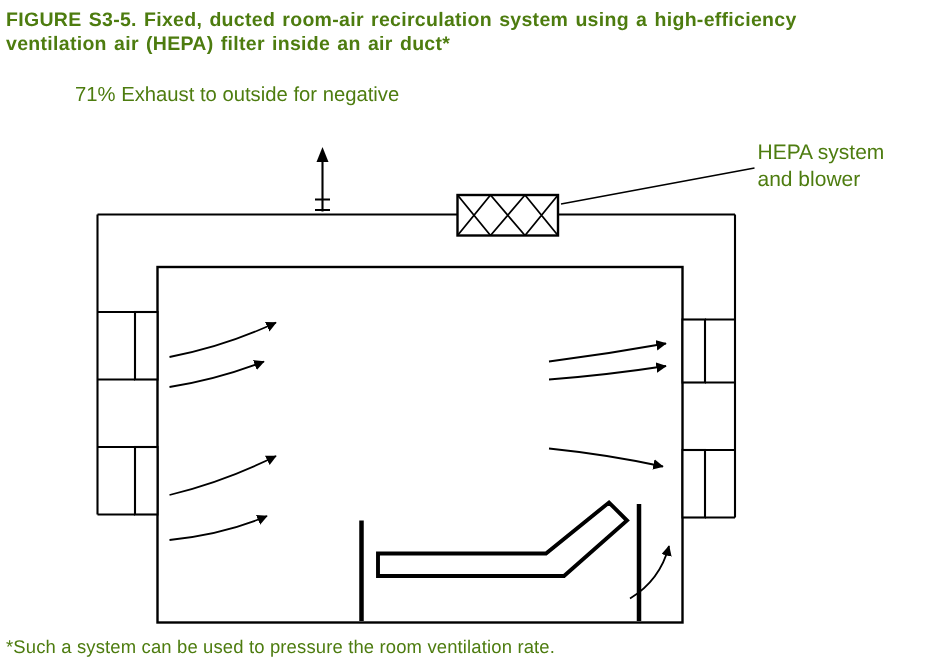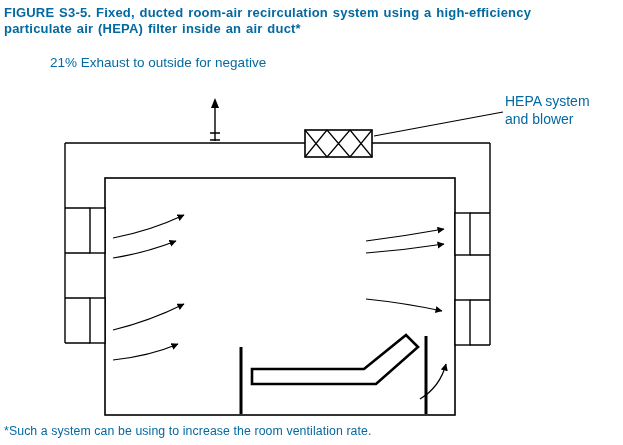--- a/index.html
+++ b/index.html
@@ -6,21 +6,21 @@
     margin: 0;
     padding: 0;
     background: #ffffff;
   }
   .canvas {
     position: relative;
     width: 623px;
     height: 445px;
     background: #ffffff;
     font-family: "Liberation Sans", sans-serif;
-    color: #0369a1;
+    color: #4d7c0f;
     overflow: hidden;
   }
   .diagram-svg {
     position: absolute;
     left: 0;
     top: 0;
   }
   .figure-title {
     position: absolute;
     left: 4px;
@@ -110,27 +110,27 @@
 
     <g>
       <path d="M241,347 V414" stroke="#000" stroke-width="3"></path>
       <path d="M426,336 V414" stroke="#000" stroke-width="3"></path>
       <polygon points="252,369 364,369 406,335 418,347 376,384 252,384" fill="#ffffff" stroke="#000" stroke-width="2.6"></polygon>
     </g>
   </svg>
 
   <div class="figure-title">
     <span>FIGURE S3-5. Fixed, ducted room-air recirculation system using a high-efficiency</span><br>
-    <span>particulate air (HEPA) filter inside an air duct*</span>
+    <span>ventilation air (HEPA) filter inside an air duct*</span>
   </div>
 
   <div class="exhaust-note">
-    <span>21% Exhaust to outside for negative</span><br>
+    <span>71% Exhaust to outside for negative</span><br>
   </div>
 
   <div class="hepa-label">
     <span>HEPA system</span><br>
     <span>and blower</span>
   </div>
 
-  <div class="footnote">*Such a system can be using to increase the room ventilation rate.</div>
+  <div class="footnote">*Such a system can be used to pressure the room ventilation rate.</div>
 
 </div>
 
 </body></html>

